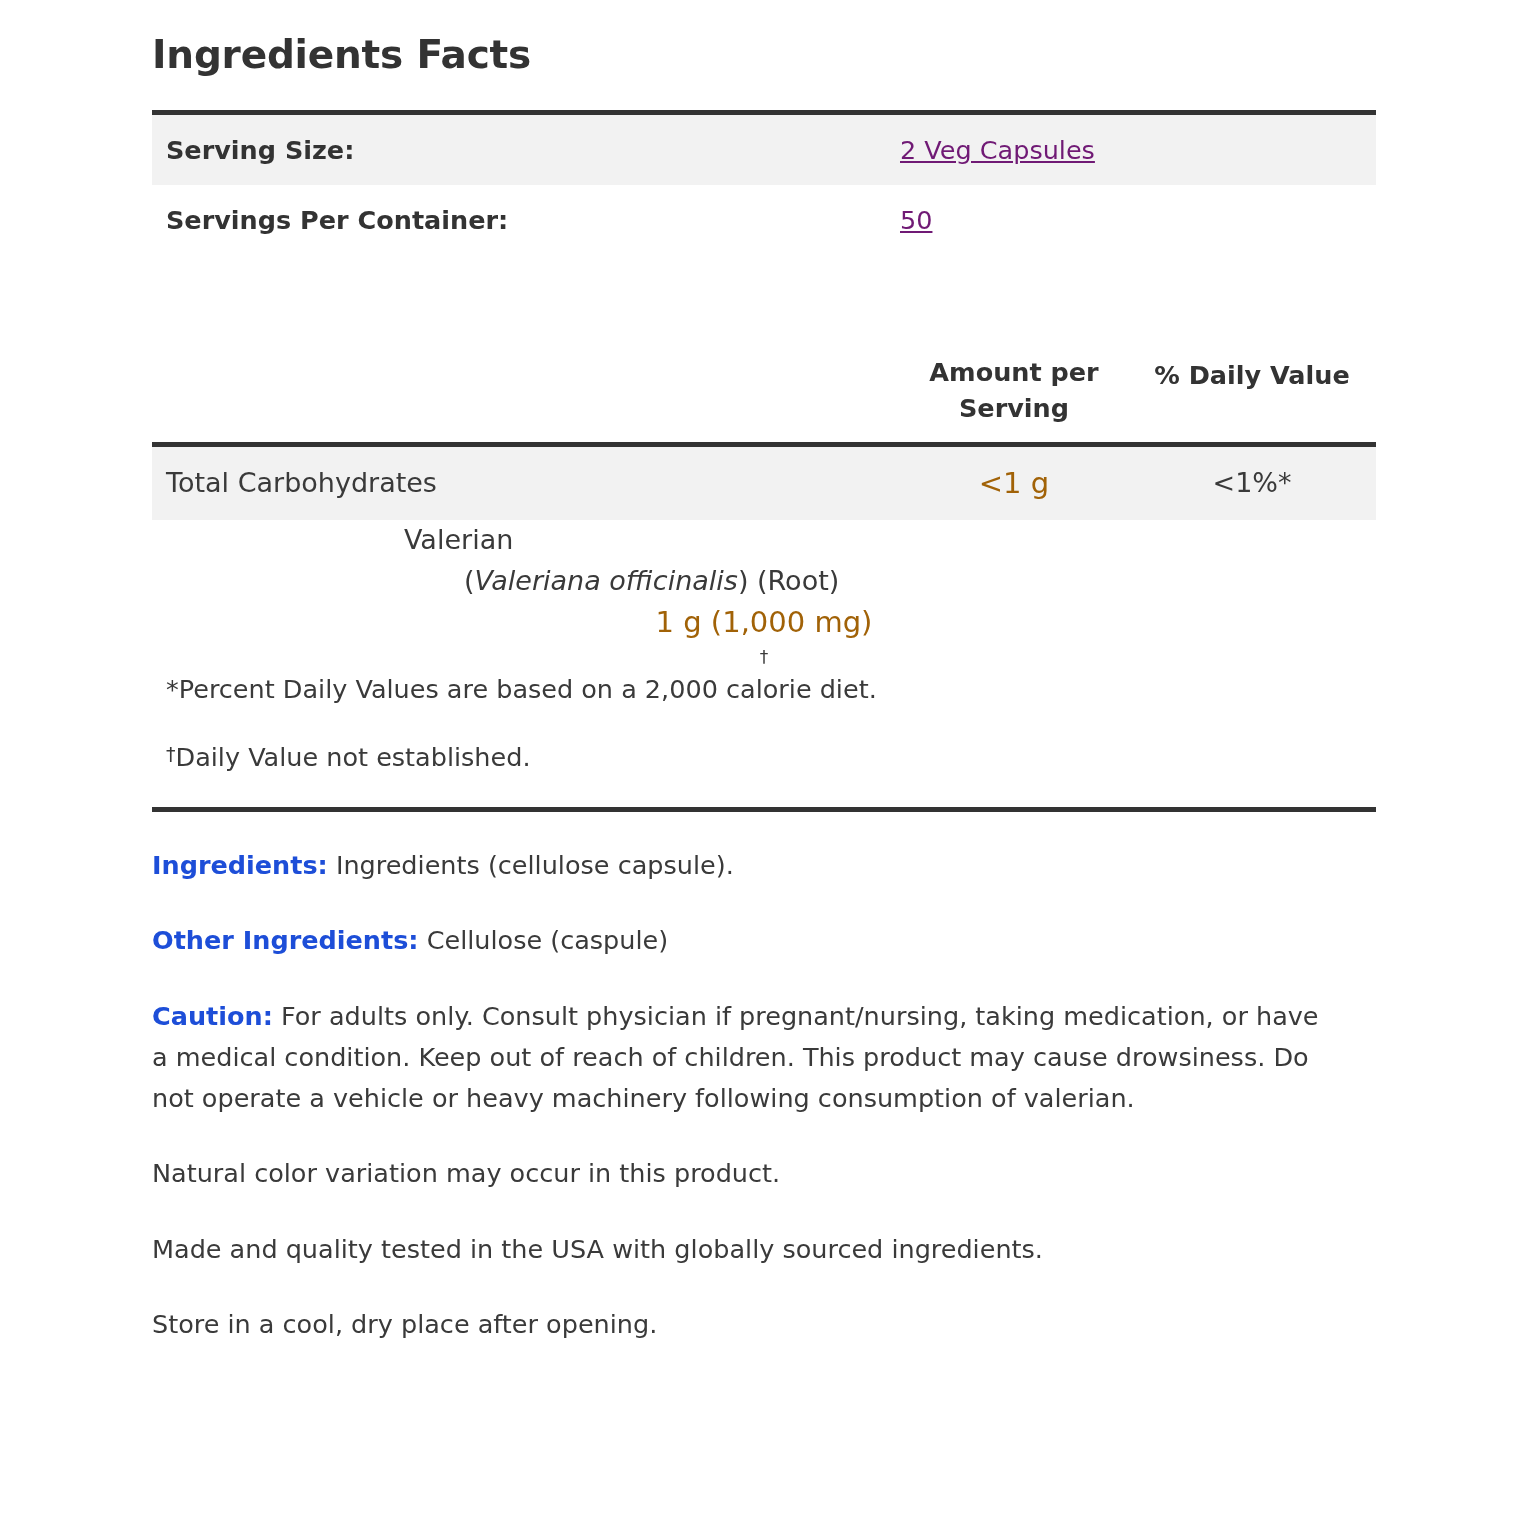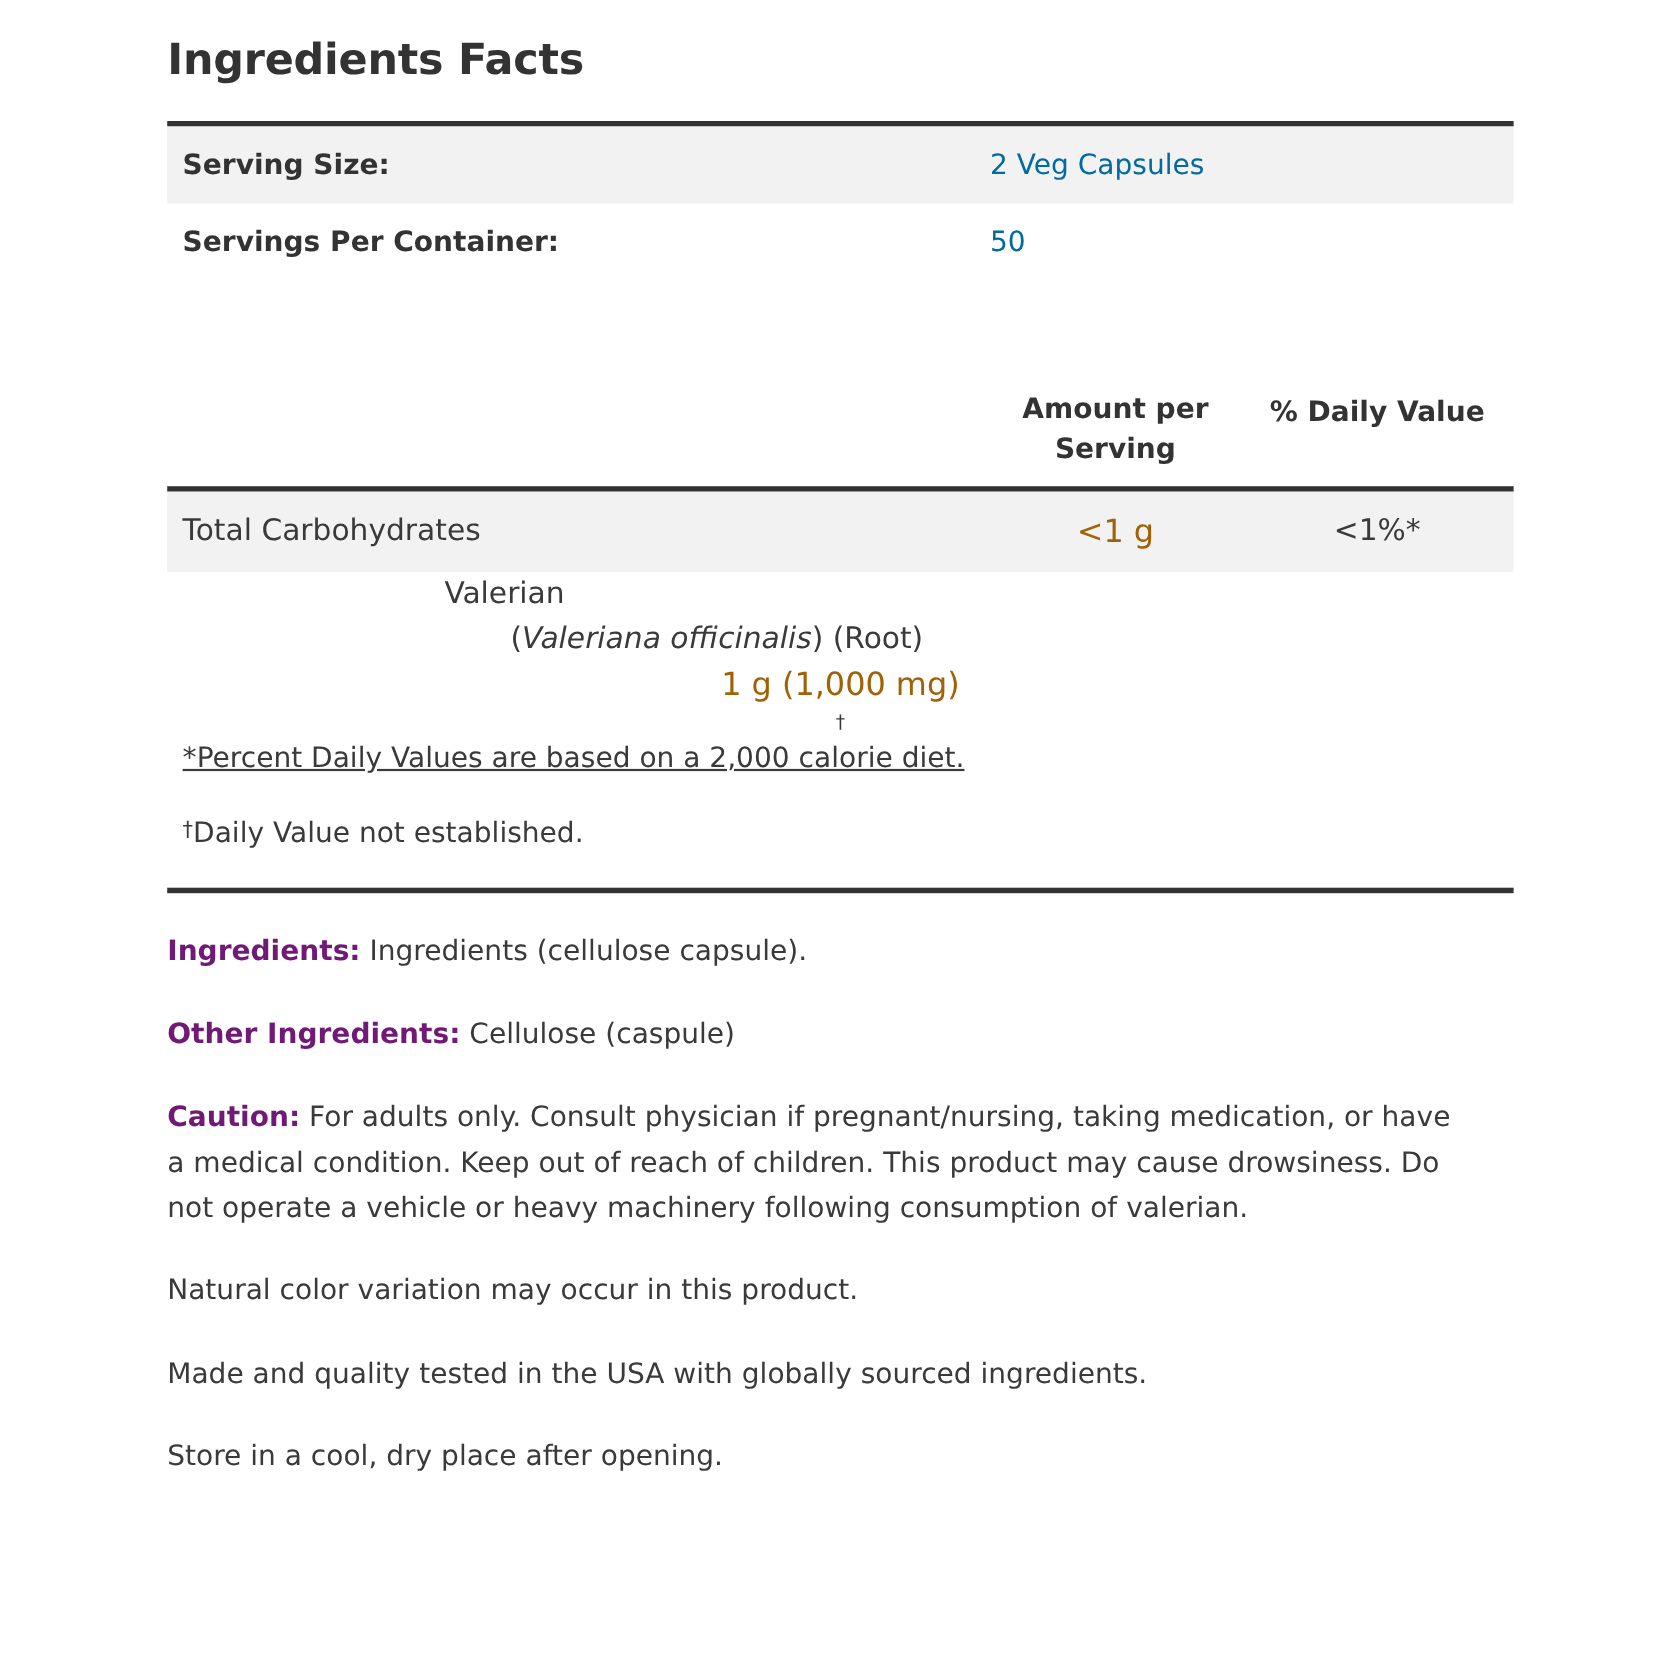--- a/index.html
+++ b/index.html
@@ -62,22 +62,23 @@
     width: 748px;
     padding-left: 14px;
     box-sizing: border-box;
     font-size: 25.5px;
     font-weight: bold;
     color: #333333;
   }
   .srow .val {
     flex: 1;
     font-size: 25.5px;
-    color: #0369a1;
+    color: #701a75;
     padding-left: 0px;
+    text-decoration: underline;
   }
 
   .gap-block { height: 83px; }
 
   
   .colheads {
     display: flex;
     align-items: center;
     height: 104px;
   }
@@ -130,41 +131,41 @@
   }
   .sci { font-style: italic; }
 
   
   .footnote {
     font-size: 25.5px;
     color: #3a3a3a;
     padding-left: 14px;
     line-height: 1.5;
   }
-  .fn1 { margin-top: 22px; text-decoration: underline; }
+  .fn1 { margin-top: 22px; }
   .fn2 { margin-top: 30px; margin-bottom: 30px; }
   .dagger-sup {
     font-size: 19px;
     vertical-align: 5px;
   }
 
   
   .body-copy {
     position: absolute;
     left: 152px;
     top: 845px;
     width: 1185px;
   }
   .para {
     font-size: 25.5px;
     color: #3a3a3a;
     line-height: 1.62;
     margin-bottom: 34px;
   }
-  .para b { color: #701a75; font-weight: bold; }
+  .para b { color: #1d4ed8; font-weight: bold; }
 </style>
 </head>
 <body>
 
 <div class="page">
 
   <div class="sf-title">Ingredients Facts</div>
 
   <div class="facts">
 

